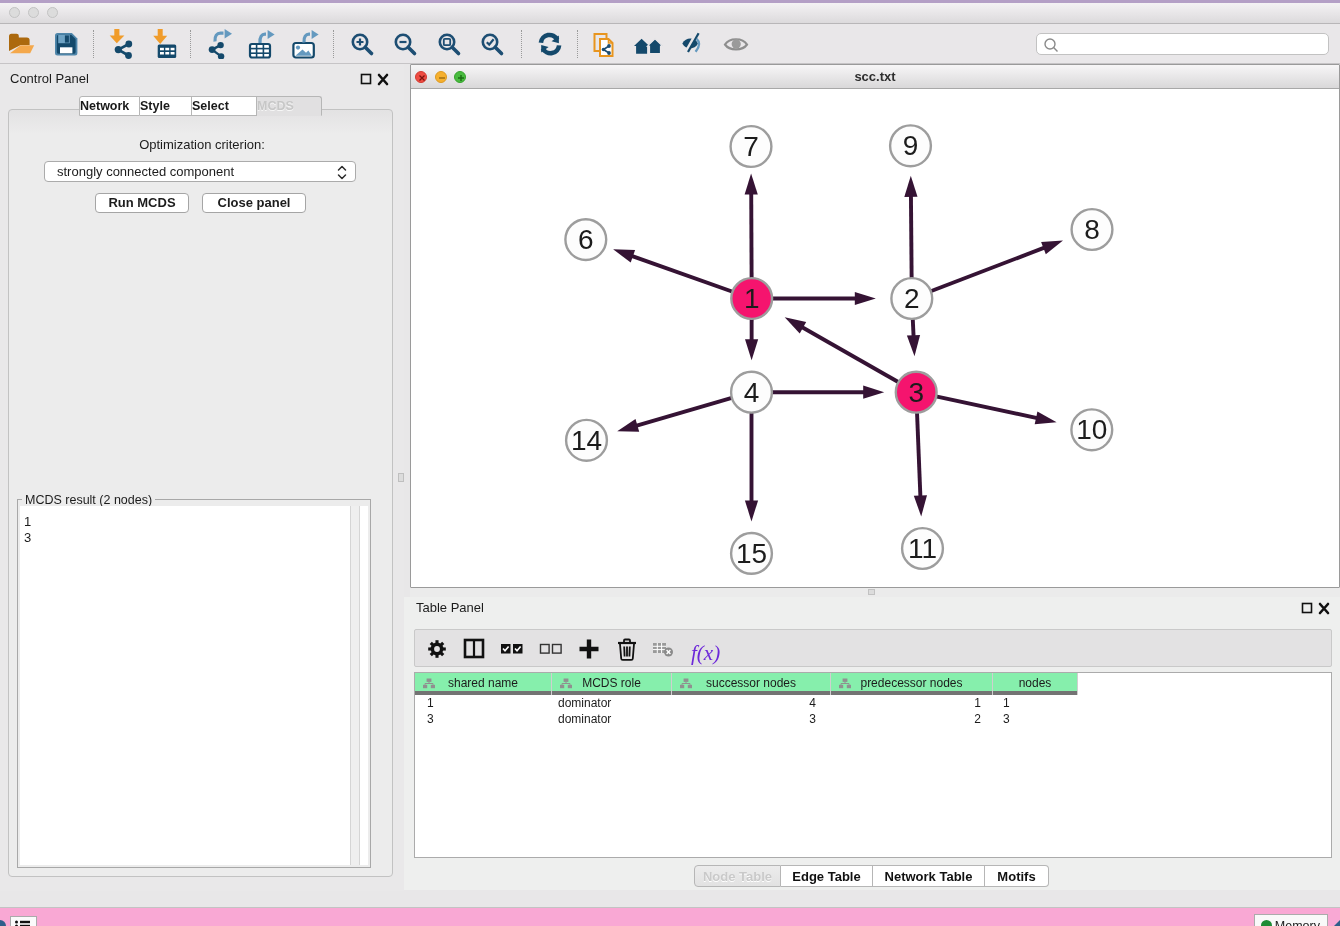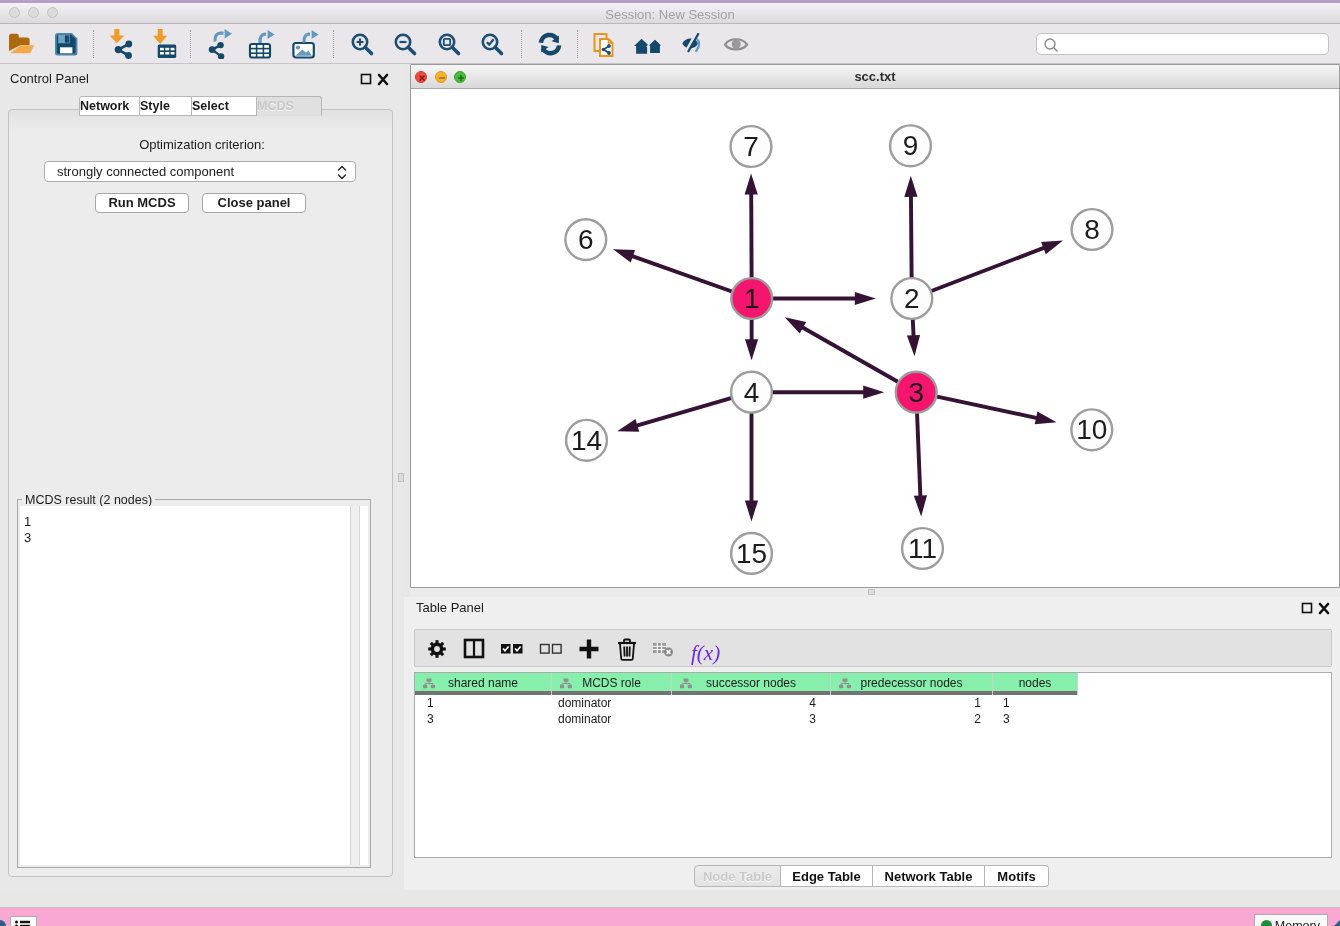--- a/index.html
+++ b/index.html
@@ -23,21 +23,20 @@
 .btab.last{border-radius:0 4px 4px 0}
 .btab.sel2{background:linear-gradient(#ececec,#e2e2e2);color:#c9c9c9;text-shadow:0 1px 0 #fff}
 .mbtn{position:absolute;top:6px;width:12px;height:12px;border-radius:50%;border:1px solid}
 svg text{font-family:"Liberation Sans",sans-serif}
 </style></head><body>
 
 <div class="abs" id="titlebar">
   <div class="tl" style="left:9px"></div>
     <div class="tl" style="left:28px"></div>
     <div class="tl" style="left:47px"></div>
-  <div id="wtitle">Session: New Session</div>
 </div>
 
 <div class="abs" id="toolbar">
 <svg class="ti" style="left:8px;top:5px" width="28" height="30" viewBox="0 0 28 30">
       <path d="M1 22 L1 7.5 Q1 4.8 3.4 4.8 L8.6 4.8 Q10.8 4.8 10.8 6.8 L10.8 8.6 L18.8 8.6 Q21.6 8.6 21.6 11.2 L21.6 16 L12.8 16 Z" fill="#ac690e"></path>
       <path d="M12.6 16.2 L26.2 16.2 L22.2 24.2 L2 24.2 Z" fill="#f4a84c"></path>
     </svg>
 <svg class="ti" style="left:52px;top:5px" width="28" height="30" viewBox="0 0 28 30">
       <path d="M3 6.4 Q3 3.9 5.5 3.9 L19.9 3.9 L25.4 9.4 L25.4 24.1 Q25.4 26.6 22.9 26.6 L5.5 26.6 Q3 26.6 3 24.1 Z" fill="#4f86aa"></path>
       <path d="M4.8 8 Q4.8 5.7 6.6 5.7 L19.2 5.7 L23.6 10.1 L23.6 22.9 Q23.6 24.8 21.7 24.8 L6.7 24.8 Q4.8 24.8 4.8 22.9 Z" fill="#14496b"></path>

